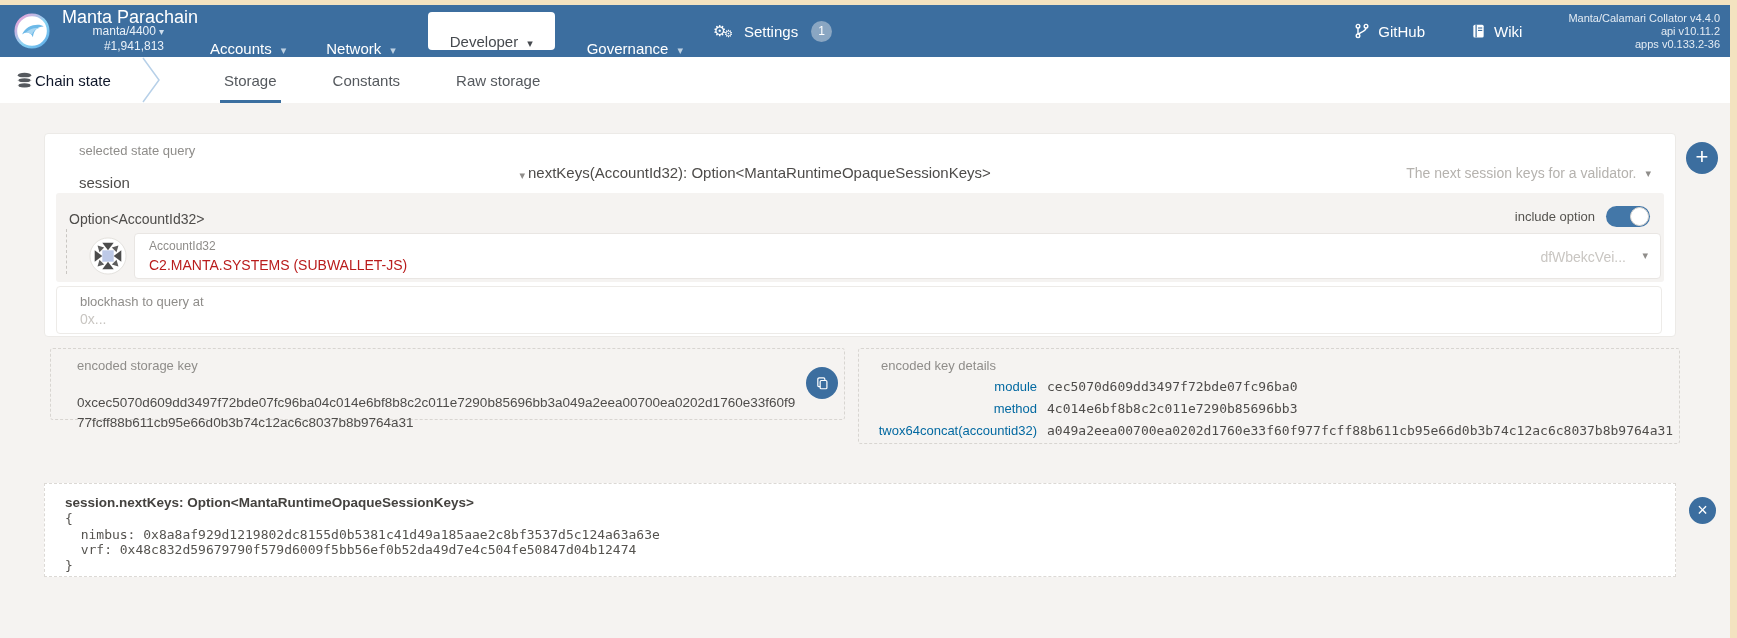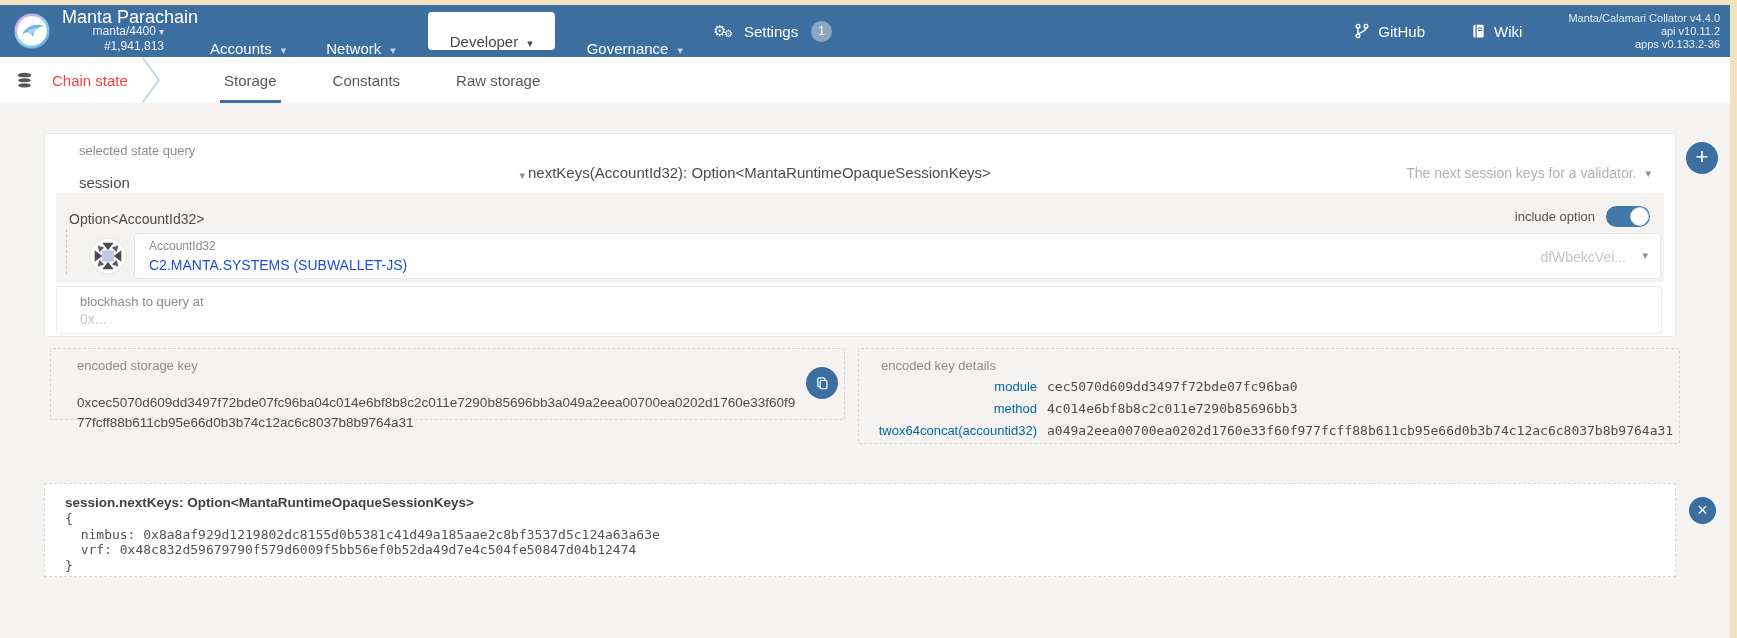--- a/index.html
+++ b/index.html
@@ -28,21 +28,21 @@
   .gears { position:relative; width:22px; height:20px; display:inline-block; }
   .gears::before { content:"⚙"; position:absolute; left:0; top:1px; font-size:15px; color:#fff; }
   .gears::after { content:"⚙"; position:absolute; left:11px; top:7px; font-size:10px; color:#fff; }
   .badge { display:inline-flex; align-items:center; justify-content:center; width:21px; height:21px; border-radius:50%; background:#8aa6c2; color:#fff; font-size:12px; margin-left:4px; }
   .spacer { flex:1; }
   .link-item { display:flex; align-items:center; gap:8px; font-size:15px; color:#fff; cursor:pointer; margin-right:46px; white-space:nowrap; }
   .version { text-align:right; font-size:11px; line-height:13px; color:#e3ebf3; margin-right:10px; white-space:nowrap; }
 
   
   .tabbar { position:absolute; top:57px; left:0; width:1730px; height:46px; background:#fff; display:flex; align-items:center; }
-  .section-title { display:flex; align-items:center; gap:19px; padding-left:16px; width:138px; font-size:15px; color:#ef4444; flex:none; }
+  .section-title { display:flex; align-items:center; gap:2px; padding-left:16px; width:138px; font-size:15px; color:#0f172a; flex:none; }
   .divider-chevron { flex:none; margin-left:2px; }
   .tabs { display:flex; margin-left:34px; height:100%; }
   .tab { position:relative; display:flex; align-items:center; padding:0 28px; font-size:15px; color:#55595e; cursor:pointer; white-space:nowrap; }
   .tab.active::after { content:""; position:absolute; left:24px; right:24px; bottom:0; height:3px; background:#3b6fa0; }
 
   
   .main { position:absolute; top:103px; left:0; width:1730px; height:412px; background:#f5f3f1; }
 
   .query-card { position:absolute; left:44px; top:30px; width:1632px; height:204px; background:#fff; border:1px solid #eceae7; border-radius:4px; }
   .field-label { font-size:13px; color:#8f8d8a; }
@@ -57,21 +57,21 @@
   .option-inset::before { content:""; position:absolute; left:10px; top:36px; bottom:8px; border-left:1px dashed #c9c6c2; }
   .option-head { position:absolute; left:13px; right:14px; top:13px; display:flex; justify-content:space-between; align-items:flex-end; }
   .option-type { font-size:14px; color:#4e4c4a; }
   .include { display:flex; align-items:center; gap:11px; font-size:13px; color:#55534f; }
   .toggle { position:relative; width:44px; height:21px; border-radius:11px; background:#4377a8; cursor:pointer; }
   .toggle .knob { position:absolute; right:1px; top:1px; width:19px; height:19px; border-radius:50%; background:#fff; border:1px solid #d8d5d1; }
   .param-row { position:absolute; left:33px; right:3px; top:40px; height:46px; display:flex; align-items:center; }
   .identicon { width:38px; height:38px; flex:none; margin-right:7px; }
   .param-box { position:relative; flex:1; height:46px; background:#fff; border:1px solid #e9e6e3; border-radius:4px; cursor:pointer; }
   .param-label { position:absolute; left:14px; top:5px; font-size:12px; color:#8f8d8a; }
-  .param-value { position:absolute; left:14px; top:23px; font-size:14px; color:#1d4ed8; }
+  .param-value { position:absolute; left:14px; top:23px; font-size:14px; color:#b91c1c; }
   .param-addr { position:absolute; right:34px; top:15px; font-size:14px; color:#c9c6c2; }
   .param-box .caret { position:absolute; right:12px; top:15px; color:#8f8d8a; font-size:11px; }
 
   .blockhash-row { position:absolute; left:11px; right:13px; top:152px; height:48px; background:#fff; border:1px solid #edebe8; border-radius:4px; }
   .blockhash-row .field-label { position:absolute; left:23px; top:7px; }
   .blockhash-input { position:absolute; left:23px; top:24px; right:20px; border:none; outline:none; font-size:14px; color:#4e4c4a; font-family:"Liberation Sans",sans-serif; background:transparent; }
   .blockhash-input::placeholder { color:#c8c5c1; }
 
   .panel { border:1px dashed #d8d5d1; border-radius:3px; position:absolute; }
   .panel-key { left:50px; top:245px; width:795px; height:72px; }

